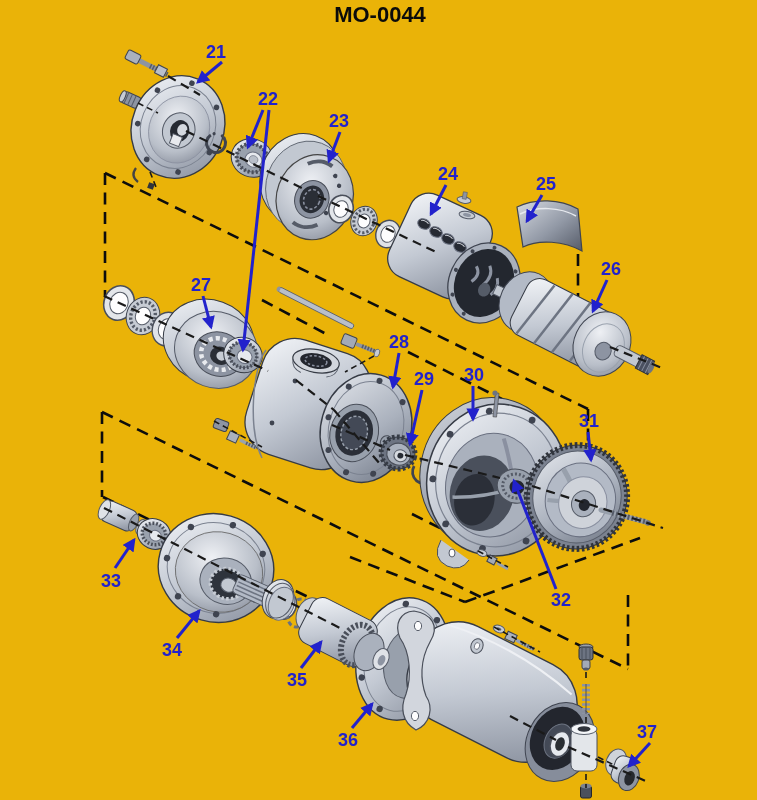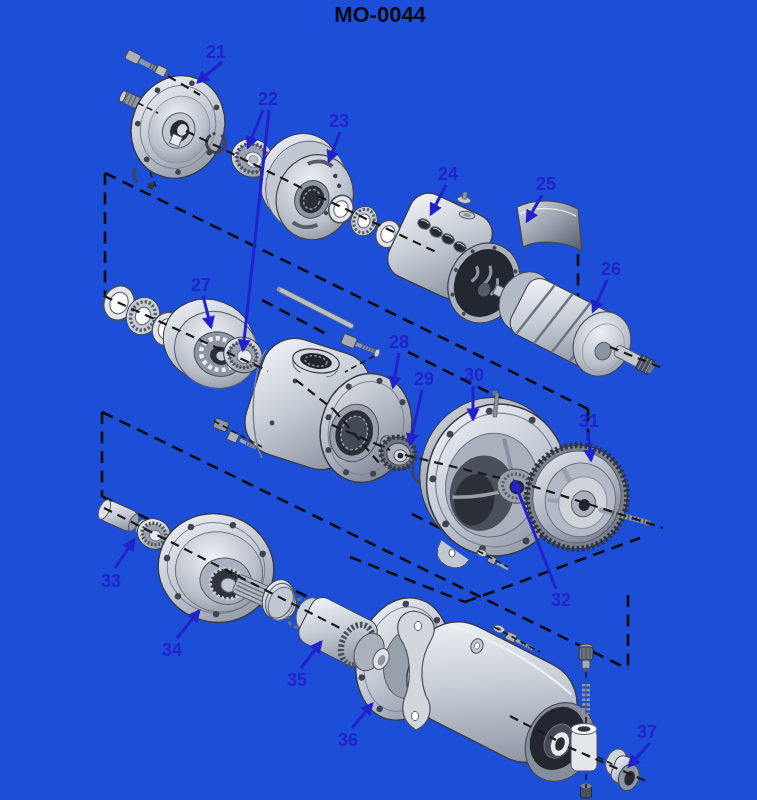--- a/index.html
+++ b/index.html
@@ -1,16 +1,16 @@
 <!DOCTYPE html>
 <html><head>
 <meta charset="utf-8">
 <style>
   html,body{margin:0;padding:0;background:#ffffff;}
-  .stage{position:relative;width:757px;height:800px;background:#1d4ed8;overflow:hidden;}
+  .stage{position:relative;width:757px;height:800px;background:#eab308;overflow:hidden;}
   svg{display:block;}
   .title{font:bold 22px "Liberation Sans",sans-serif;fill:#0b0b0b;text-anchor:middle;}
   .num{font:bold 18px "Liberation Sans",sans-serif;text-anchor:middle;dominant-baseline:central;}
   .boxline{stroke:#0d0d0d;stroke-width:2.6;stroke-dasharray:12 7.5;fill:none;}
   .cline{stroke:#1a1a1a;stroke-width:2.2;stroke-dasharray:9 6;fill:none;}
   .thinline{stroke:#1a1a1a;stroke-width:1.6;stroke-dasharray:6 4;fill:none;}
 </style>
 </head>
 <body>
 

